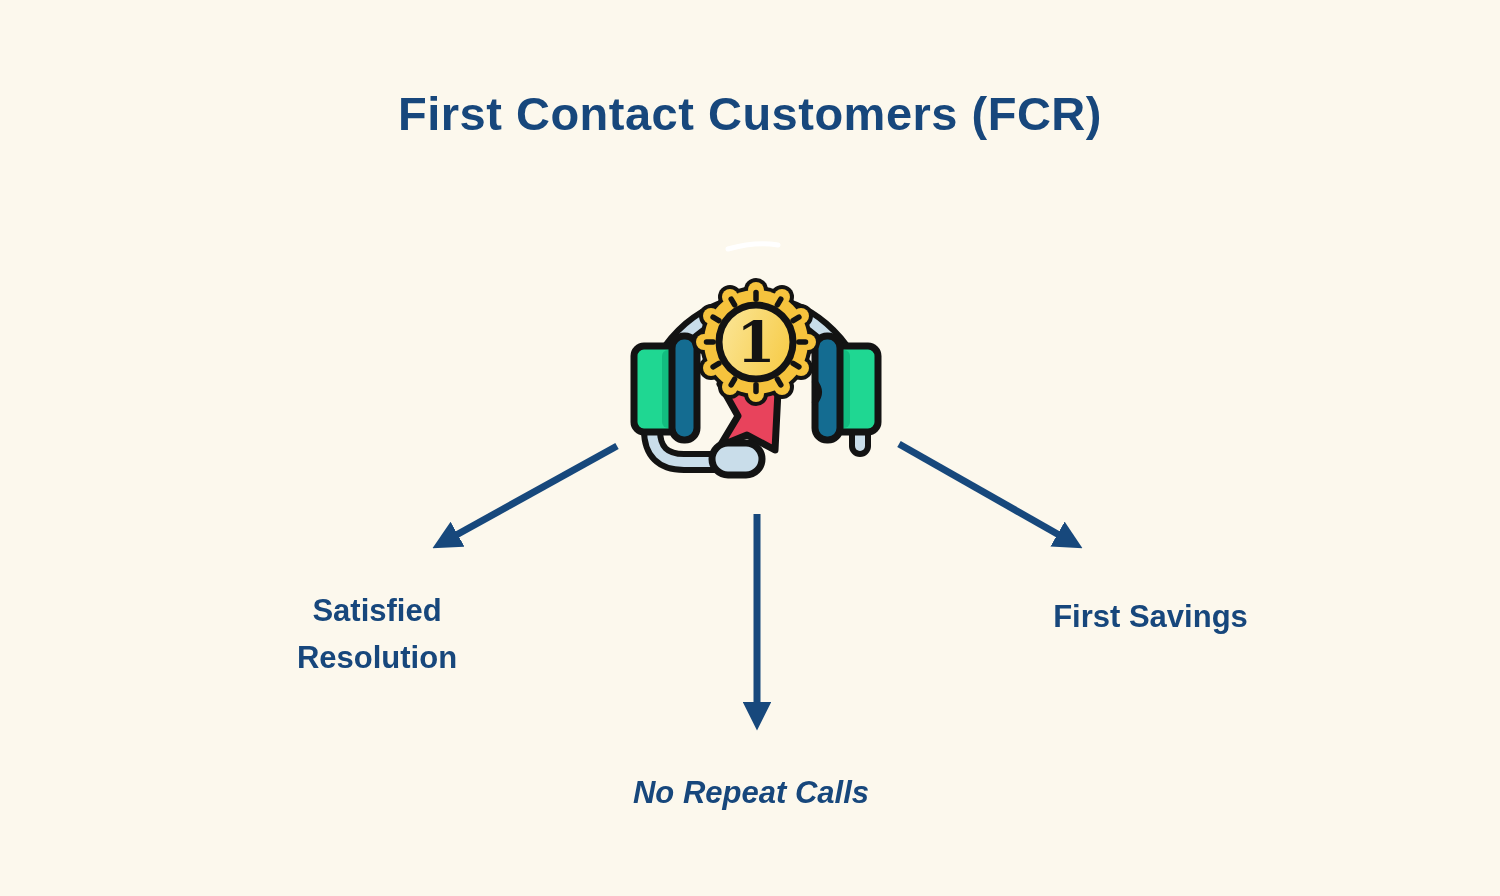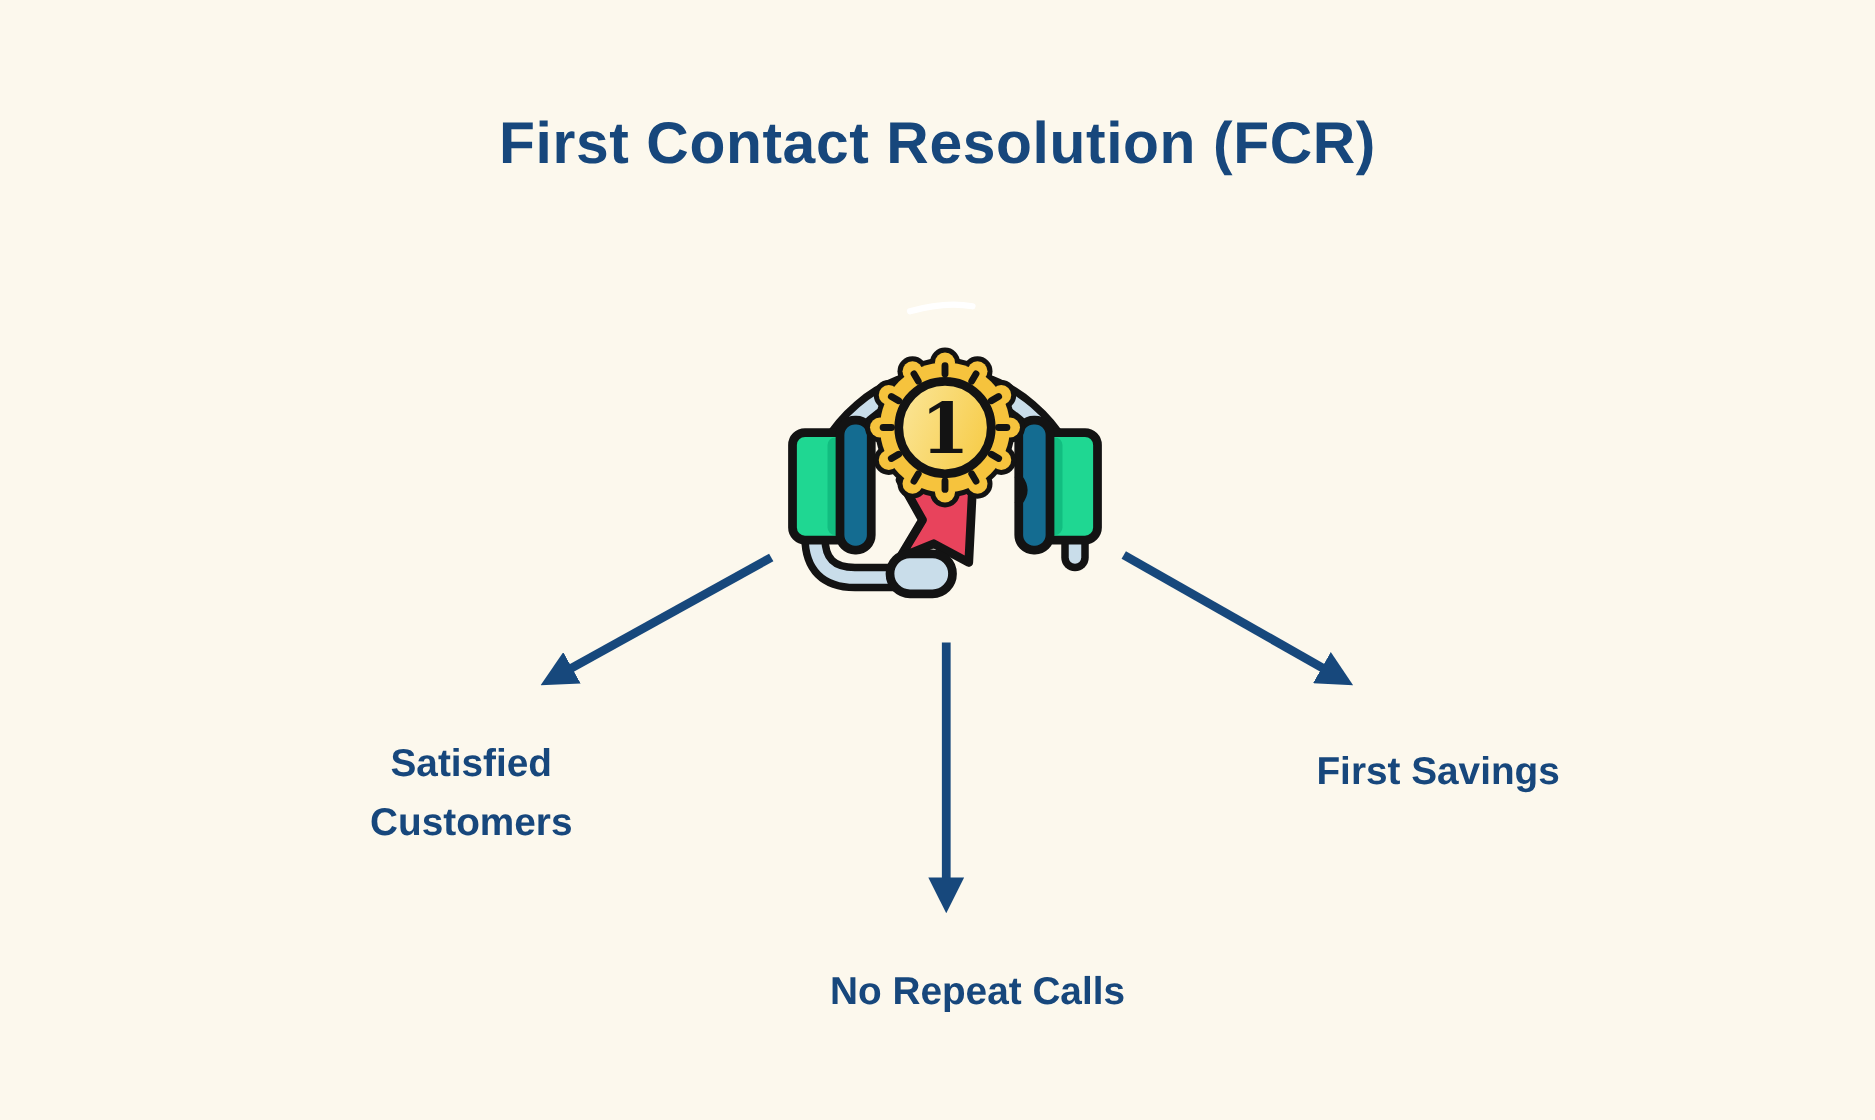--- a/index.html
+++ b/index.html
@@ -38,28 +38,28 @@
   .benefit {
     position: absolute;
     color: #17477C;
     font-size: 31px;
     font-weight: 600;
     text-align: center;
     line-height: 1.5;
   }
   .benefit.satisfied { left: 237px; top: 588px; width: 280px; }
   .benefit.cost      { left: 1008px; top: 594px; width: 285px; }
-  .benefit.repeat    { left: 602px; top: 770px; width: 360px; }
+  .benefit.repeat    { left: 571px; top: 770px; width: 360px; font-style: italic; }
 </style>
 </head>
 <body>
 
 <div class="canvas">
 
-  <h1 class="title">First Contact Resolution (FCR)</h1>
+  <h1 class="title">First Contact Customers (FCR)</h1>
 
   <div class="icon-wrap">
     <svg viewBox="0 0 256 248" xmlns="http://www.w3.org/2000/svg">
       <defs>
         <linearGradient id="goldGrad" x1="0" y1="0" x2="1" y2="0.4">
           <stop offset="0" stop-color="#FBE79C"></stop>
           <stop offset="1" stop-color="#F7CE4F"></stop>
         </linearGradient>
       </defs>
 
@@ -152,17 +152,17 @@
     <defs>
       <marker id="ah" viewBox="0 0 10 10" refX="7" refY="5" markerWidth="4.1" markerHeight="4.1" orient="auto-start-reverse">
         <path d="M 0 0 L 10 5 L 0 10 z" fill="#17487C"></path>
       </marker>
     </defs>
     <line x1="617" y1="446" x2="440" y2="544" stroke="#17487C" stroke-width="7" marker-end="url(#ah)"></line>
     <line x1="757" y1="514" x2="757" y2="722" stroke="#17487C" stroke-width="7" marker-end="url(#ah)"></line>
     <line x1="899" y1="444" x2="1075" y2="544" stroke="#17487C" stroke-width="7" marker-end="url(#ah)"></line>
   </svg>
 
-  <div class="benefit satisfied">Satisfied Customers</div>
+  <div class="benefit satisfied">Satisfied Resolution</div>
   <div class="benefit repeat">No Repeat Calls</div>
   <div class="benefit cost">First Savings</div>
 
 </div>
 
 </body></html>

